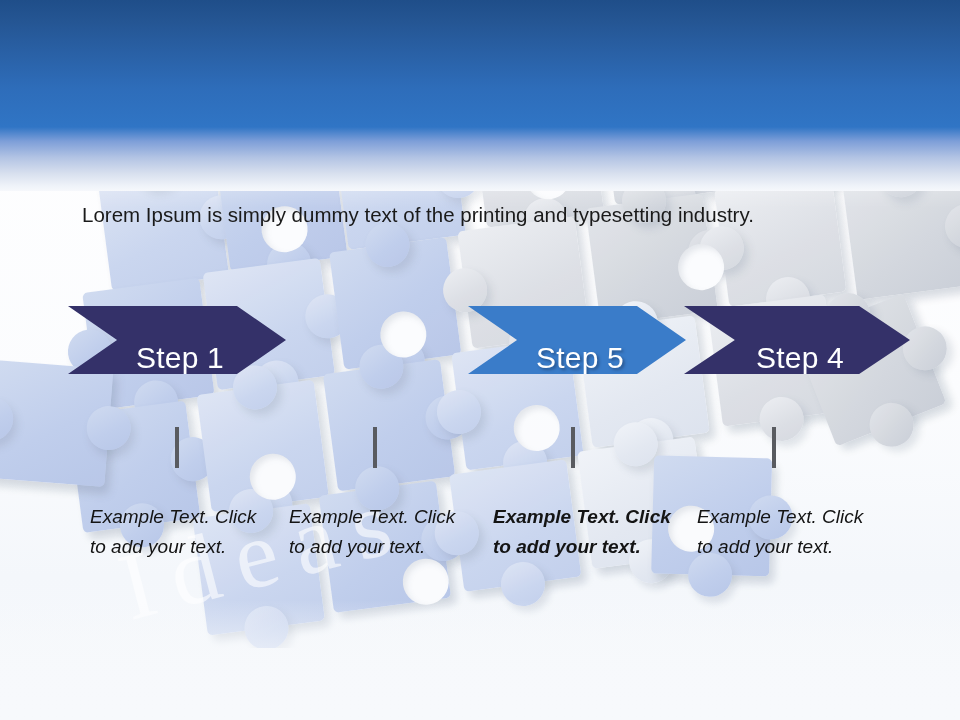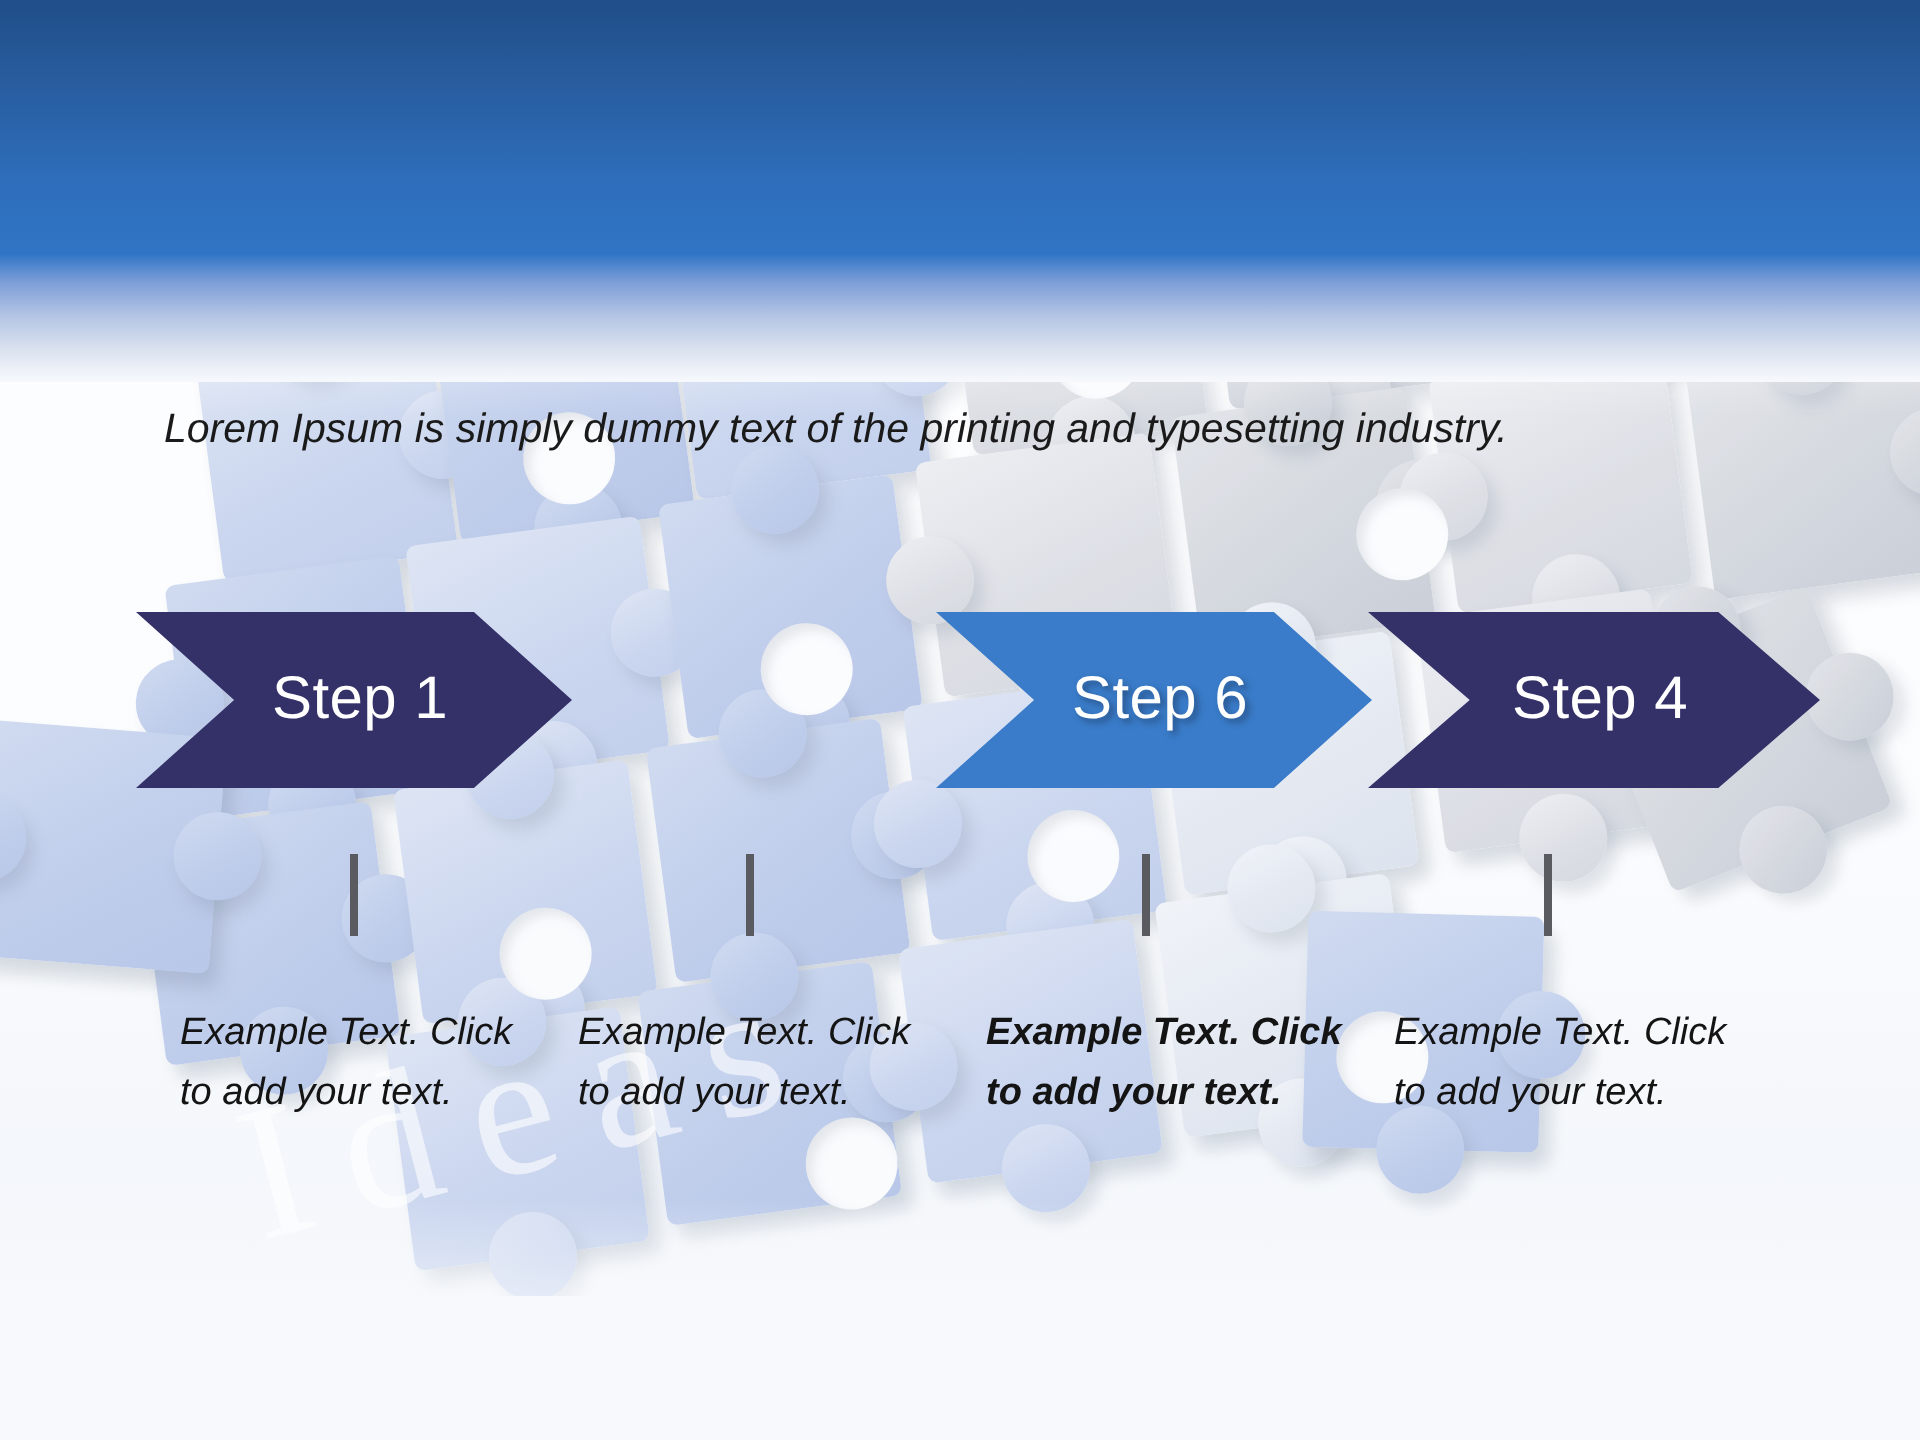--- a/index.html
+++ b/index.html
@@ -179,41 +179,40 @@
   .title .t-rest { font-weight: normal; }
 
   
   .lead {
     position: absolute;
     left: 82px;
     top: 198px;
     width: 810px;
     font-size: 20.5px;
     line-height: 34px;
-    font-style: italic;
     color: #1a1a1a;
     text-align: justify;
     z-index: 6;
   }
 
   
   .chev-bar {
     position: absolute;
     left: 0;
     top: 306px;
     width: 960px;
     height: 88px;
     z-index: 6;
   }
   .chev {
     position: absolute;
     top: 0;
-    height: 88px;
+    height: 68px;
     display: flex;
-    align-items: center;
+    align-items: flex-end;
     justify-content: center;
     clip-path: polygon(0% 0%, 77.5% 0%, 100% 50%, 77.5% 100%, 0% 100%, 22.5% 50%);
     filter: drop-shadow(3px 4px 4px rgba(70,80,100,0.30));
   }
   .chev.navy  { background: #343169; }
   .chev.accent{ background: #3a7cc9; }
   .chev-label {
     color: #ffffff;
     font-size: 30px;
     line-height: 32px;
@@ -397,21 +396,21 @@
   <div class="lead">Lorem Ipsum is simply dummy text of the printing and typesetting industry.</div>
 
   <div class="chev-bar">
 
     <div class="chev navy" style="left:68px; width:218px;">
       <span class="chev-label">Step 1</span>
     </div>
 
 
     <div class="chev accent" style="left:468px; width:218px;">
-      <span class="chev-label">Step 6</span>
+      <span class="chev-label">Step 5</span>
     </div>
 
     <div class="chev navy" style="left:684px; width:226px;">
       <span class="chev-label">Step 4</span>
     </div>
   </div>
 
   <div class="tick" style="left:175px;"></div>
   <div class="tick" style="left:373px;"></div>
   <div class="tick" style="left:571px;"></div>

